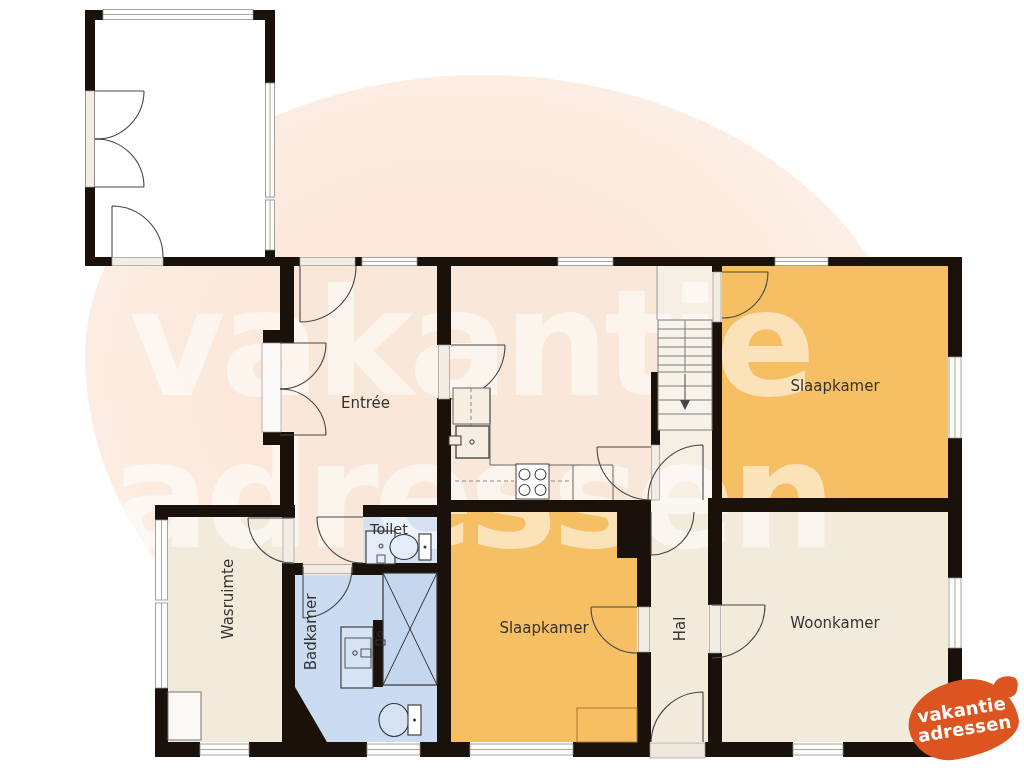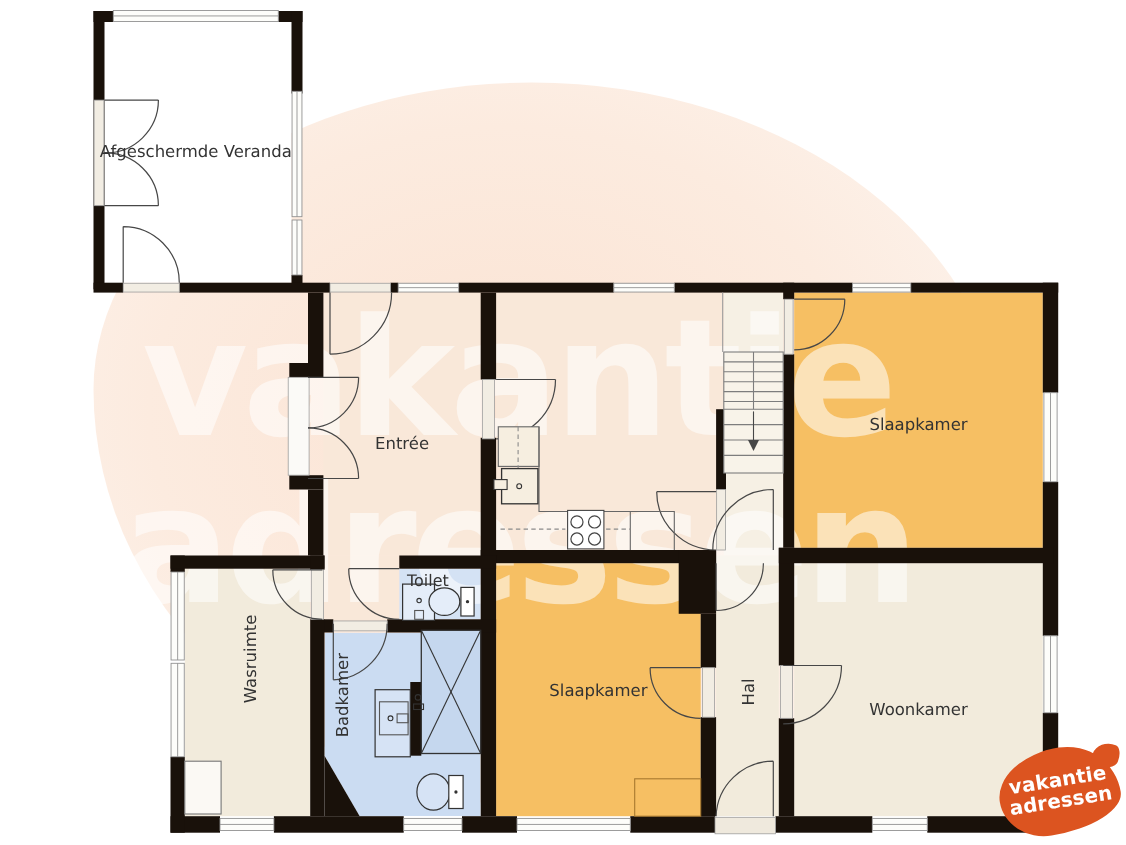--- a/index.html
+++ b/index.html
@@ -267,26 +267,25 @@
         <ellipse cx="394" cy="720" rx="15" ry="16.5" fill="#d6e3f5" stroke="#333" stroke-width="1.1"></ellipse>
         <rect x="408" y="705" width="13" height="30" fill="#ffffff" stroke="#333" stroke-width="1.1"></rect>
         <circle cx="414.5" cy="720" r="1.5" fill="#333"></circle>
       </g>
     </g>
 
     <rect x="168" y="692" width="33" height="48" fill="#fbf9f4" stroke="#777" stroke-width="1"></rect>
     <rect x="577" y="708" width="60" height="34" fill="none" stroke="#a8792f" stroke-width="1"></rect>
   </svg>
 
-  <div class="lbl" style="left:88px;top:129px;width:180px;">Afgeschermde Veranda</div>
   <div class="lbl" style="left:294px;top:394px;width:143px;">Entrée</div>
   <div class="lbl" style="left:722px;top:377px;width:226px;">Slaapkamer</div>
   <div class="lbl" style="left:363px;top:521px;width:52px;font-size:14.5px;">Toilet</div>
   <div class="lbl" style="left:451px;top:619px;width:186px;">Slaapkamer</div>
-  <div class="lbl" style="left:722px;top:636px;width:226px;">Woonkamer</div>
+  <div class="lbl" style="left:722px;top:614px;width:226px;">Woonkamer</div>
   <div class="vlbl" style="left:158px;top:590px;width:140px;height:18px;">Wasruimte</div>
   <div class="vlbl" style="left:241px;top:623px;width:140px;height:18px;">Badkamer</div>
   <div class="vlbl" style="left:650px;top:620px;width:60px;height:18px;">Hal</div>
 
   <div class="logo">
     <div>vakantie</div>
     <div>adressen</div>
   </div>
 
 </div>

